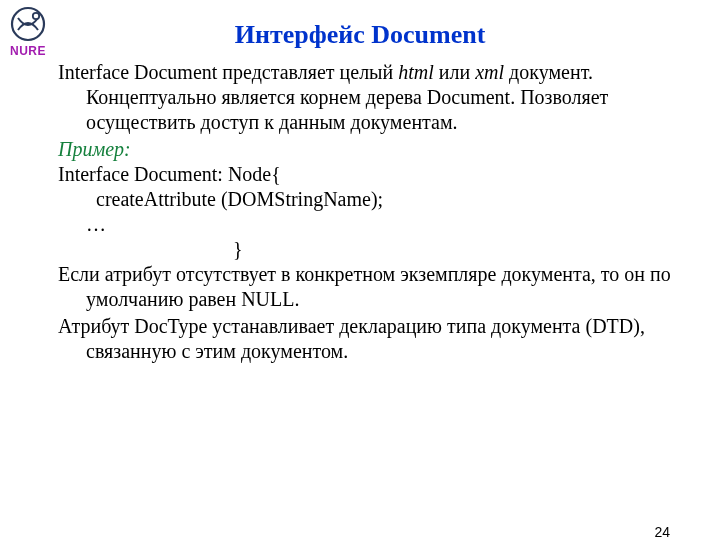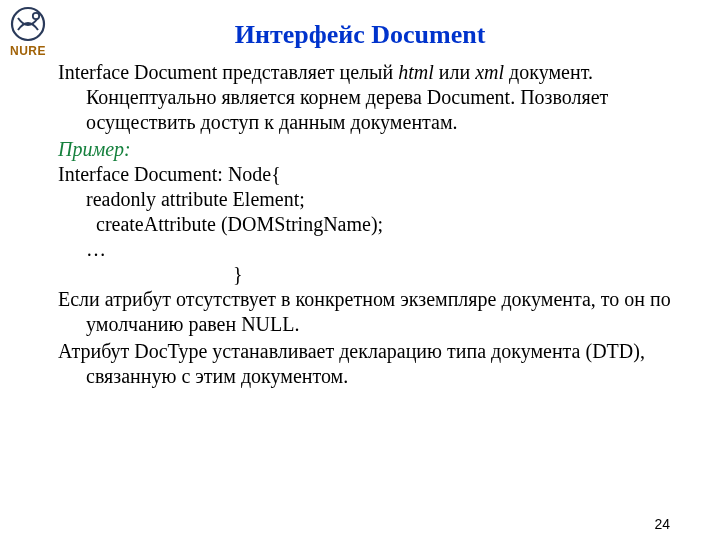--- a/index.html
+++ b/index.html
@@ -16,21 +16,21 @@
     position: absolute;
     top: 6px;
     left: 10px;
     text-align: center;
   }
   .logo svg { display: block; margin: 0 auto; }
   .logo-text {
     font-family: Arial, sans-serif;
     font-size: 12px;
     font-weight: bold;
-    color: #a16207;
+    color: #a21caf;
     letter-spacing: 0.5px;
     margin-top: 2px;
   }
   .title {
     text-align: center;
     color: #0033cc;
     font-size: 26px;
     font-weight: bold;
     padding-top: 20px;
     padding-bottom: 10px;
@@ -49,21 +49,21 @@
   .example-label {
     font-style: italic;
     color: #15803d;
   }
   .code-line { padding-left: 0; }
   .code-indent { padding-left: 28px; }
   .code-indent2 { padding-left: 38px; }
   .brace { padding-left: 175px; }
   .page-num {
     position: absolute;
-    bottom: 8px;
+    bottom: 0;
     right: 50px;
     font-size: 14px;
     font-family: Arial, sans-serif;
     color: #000;
   }
 </style>
 </head>
 <body>
 
 <div class="logo">
@@ -81,21 +81,20 @@
 <div class="content">
 
   <div class="para">
     <span>Interface Document представляет целый </span><span class="ital">html</span><span> или </span><span class="ital">xml</span><span> документ. Концептуально является корнем дерева Document. Позволяет осуществить доступ к данным документам.</span>
   </div>
 
 
   <div class="example-label">Пример:</div>
 
   <div class="code-line">Interface Document: Node{</div>
-  <div class="code-indent">readonly attribute Element;</div>
   <div class="code-indent2">createAttribute (DOMStringName);</div>
   <div class="code-indent">…</div>
   <div class="brace">}</div>
 
   <div class="para">Если атрибут отсутствует в конкретном экземпляре документа, то он по умолчанию равен NULL.</div>
   <div class="para">Атрибут DocType устанавливает декларацию типа документа (DTD), связанную с этим документом.</div>
 
 </div>
 
 <div class="page-num">24</div>

